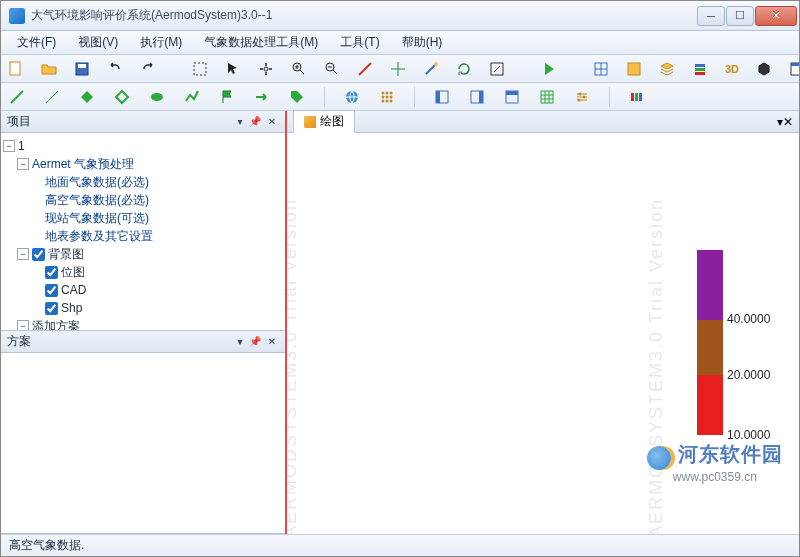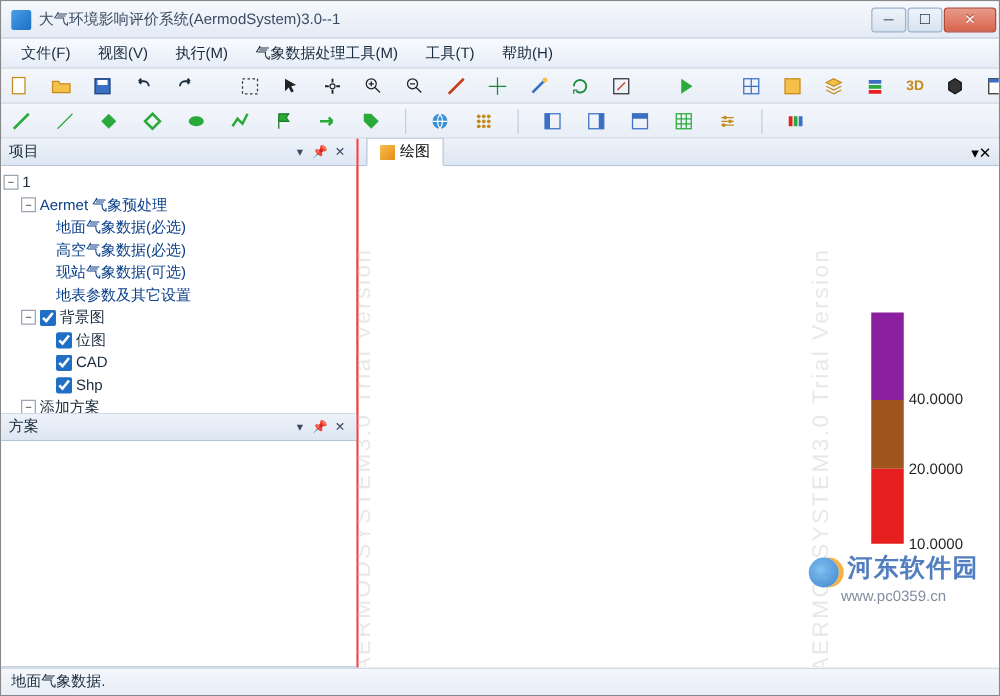--- a/index.html
+++ b/index.html
@@ -438,14 +438,14 @@
       <div class="footer-logo">
         <span class="ico"></span>
         <span class="cn">河东软件园</span><br>
         <span class="url">www.pc0359.cn</span>
       </div>
     </div>
   </div>
 </div>
 
 <div class="statusbar">
-  <span class="sb-left">地面气象数据.</span>
+  <span class="sb-left">高空气象数据.</span>
 </div>
 
 </body></html>

